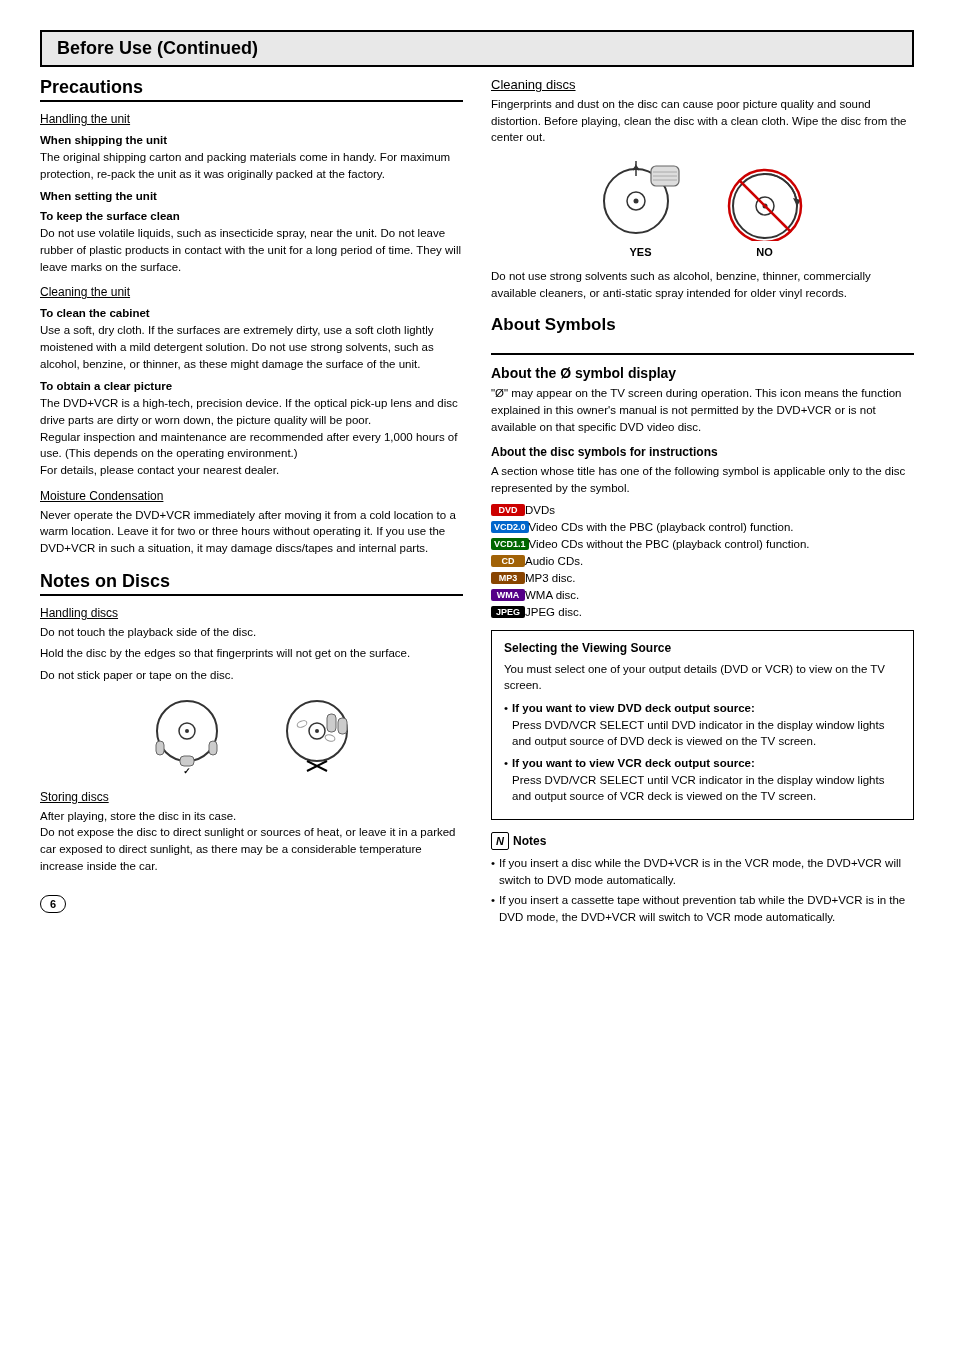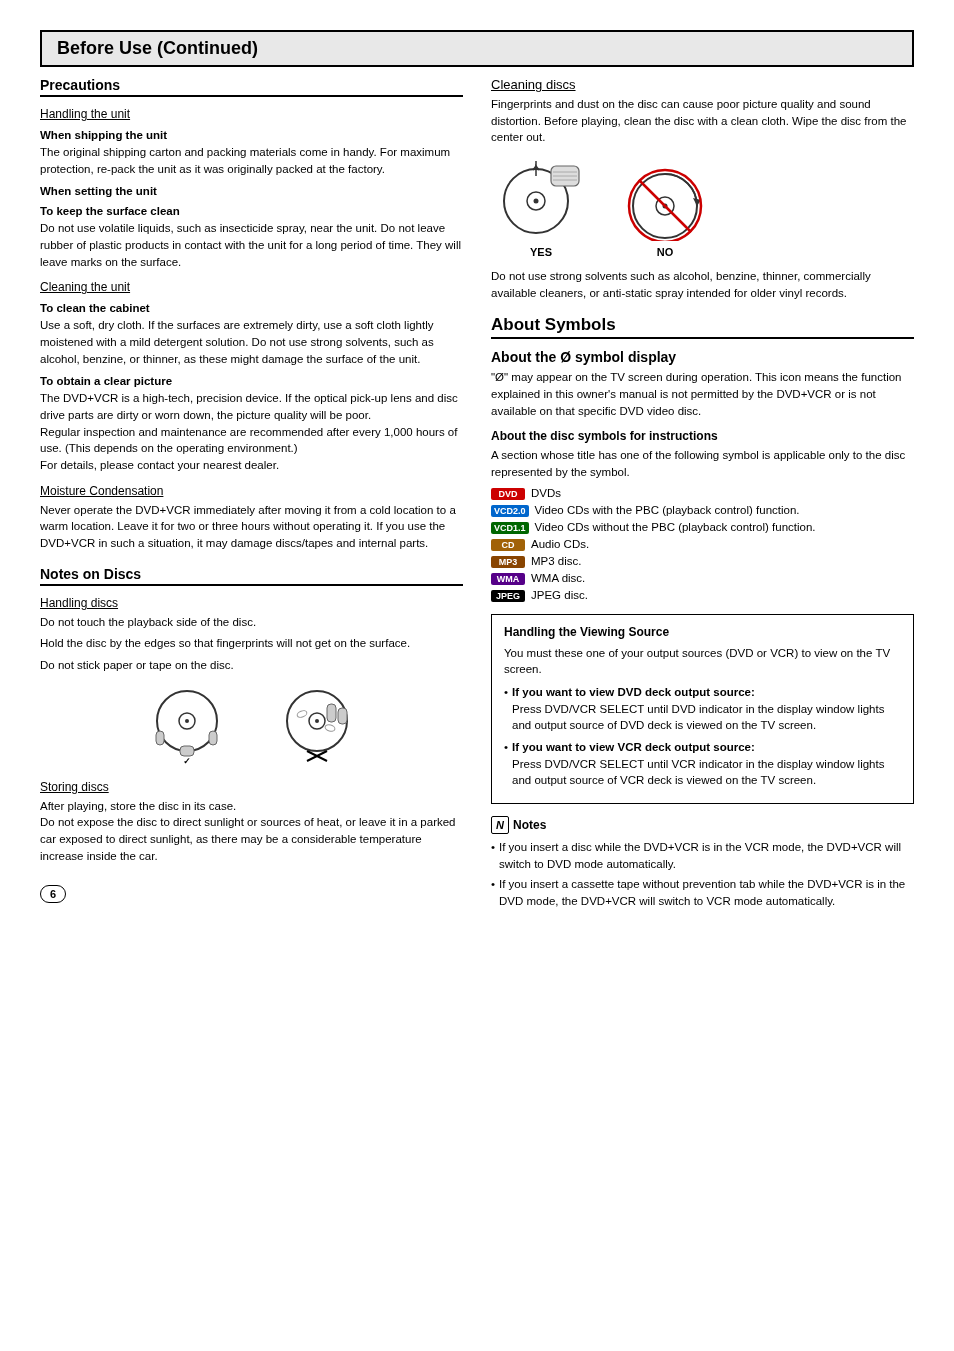--- a/index.html
+++ b/index.html
@@ -28,21 +28,21 @@
       display: flex;
       gap: 28px;
     }
     .col-left {
       flex: 1;
     }
     .col-right {
       flex: 1;
     }
     .section-title {
-      font-size: 14px;
+      font-size: 18px;
       font-weight: bold;
       border-bottom: 2px solid #000;
       margin-bottom: 8px;
       padding-bottom: 2px;
     }
     .subsection-title {
       font-size: 12px;
       font-weight: normal;
       text-decoration: underline;
       margin-bottom: 4px;
@@ -70,30 +70,29 @@
     .yes-no-label {
       font-size: 11px;
       font-weight: bold;
       margin-top: 3px;
     }
     .about-symbols-title {
       font-size: 17px;
       font-weight: bold;
       border-bottom: 2px solid #000;
       margin-bottom: 6px;
-      padding-bottom: 2px;
+      padding-bottom: 18px;
     }
     .disc-type-list {
       margin: 6px 0;
     }
     .disc-type-item {
       display: flex;
-      align-items: flex-start;
+      align-items: flex-end;
       margin-bottom: 4px;
-      gap: 6px;
     }
     .disc-badge {
       display: inline-block;
       font-size: 9px;
       font-weight: bold;
       padding: 1px 3px;
       border-radius: 2px;
       color: #fff;
       min-width: 34px;
       text-align: center;
@@ -157,20 +156,21 @@
       border-radius: 10px;
       width: 26px;
       height: 18px;
       font-size: 11px;
       font-weight: bold;
       margin-top: 16px;
     }
     .cleaning-disc-images {
       display: flex;
       gap: 24px;
+      justify-content: center;
       margin: 10px 0;
       align-items: flex-end;
     }
     .cleaning-disc-item {
       text-align: center;
     }
     .bold { font-weight: bold; }
   </style>
 </head>
 <body>
@@ -355,22 +355,22 @@
           </div>
           <div class="disc-type-item">
             <span class="disc-badge badge-jpeg">JPEG</span>
             <span>JPEG disc.</span>
           </div>
         </div>
       </div>
     </div>
 
     <div class="selecting-box">
-      <div class="selecting-box-title">Handling the Viewing Source</div>
-      <p style="margin-bottom:6px;">You must these one of your output sources (DVD or VCR) to view on the TV screen.</p>
+      <div class="selecting-box-title">Selecting the Viewing Source</div>
+      <p style="margin-bottom:6px;">You must select one of your output details (DVD or VCR) to view on the TV screen.</p>
 
       <div class="bullet-item">
         <span class="bullet-dot">•</span>
         <span>
           <span class="bold">If you want to view DVD deck output source:</span>
           <br>
           <span>Press DVD/VCR SELECT until DVD indicator in the display window lights and output source of DVD deck is viewed on the TV screen.</span>
         </span>
       </div>
 

